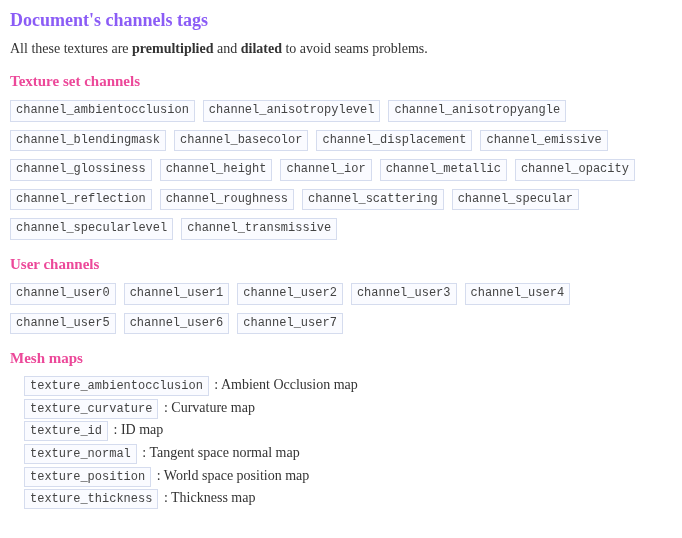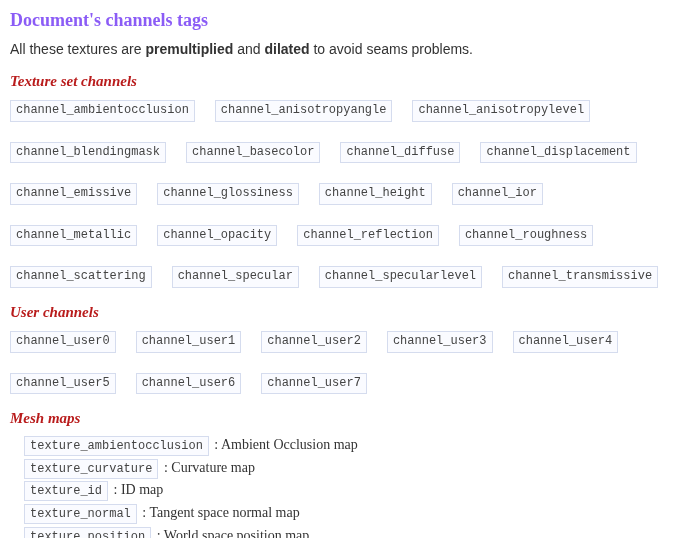--- a/index.html
+++ b/index.html
@@ -14,36 +14,35 @@
   h2 {
     font-family: Georgia, serif;
     font-weight: bold;
     color: #8b5cf6;
     font-size: 18px;
     margin: 4px 0 10px 0;
   }
   h3 {
     font-family: Georgia, serif;
     font-weight: bold;
-    color: #b91c1c;
+    color: #ec4899;
     font-size: 15px;
     margin: 16px 0 10px 0;
-    font-style: italic;
   }
   p.intro {
-    font-family: Liberation Sans, sans-serif;
+    font-family: Liberation Serif, serif;
     font-size: 14px;
     color: #333;
     margin: 8px 0 12px 0;
   }
   p.intro strong { font-weight: bold; }
   .tag-group {
     display: flex;
     flex-wrap: wrap;
-    gap: 20px;
+    gap: 8px;
     margin: 6px 0 10px 0;
   }
   .tag {
     font-family: Consolas, 'Courier New', monospace;
     font-size: 12px;
     color: #444;
     background: #fafbff;
     border: 1px solid #d5dcee;
     padding: 2px 5px;
     line-height: 1.3;
@@ -63,25 +62,24 @@
 
 <h2>Document's channels tags</h2>
 
 <p class="intro">
   <span>All these textures are </span><strong>premultiplied</strong><span> and </span><strong>dilated</strong><span> to avoid seams problems.</span>
 </p>
 
 <h3>Texture set channels</h3>
 <div class="tag-group" id="texture-set-tags">
     <span class="tag">channel_ambientocclusion</span>
+    <span class="tag">channel_anisotropylevel</span>
     <span class="tag">channel_anisotropyangle</span>
-    <span class="tag">channel_anisotropylevel</span>
     <span class="tag">channel_blendingmask</span>
     <span class="tag">channel_basecolor</span>
-    <span class="tag">channel_diffuse</span>
     <span class="tag">channel_displacement</span>
     <span class="tag">channel_emissive</span>
     <span class="tag">channel_glossiness</span>
     <span class="tag">channel_height</span>
     <span class="tag">channel_ior</span>
     <span class="tag">channel_metallic</span>
     <span class="tag">channel_opacity</span>
     <span class="tag">channel_reflection</span>
     <span class="tag">channel_roughness</span>
     <span class="tag">channel_scattering</span>

